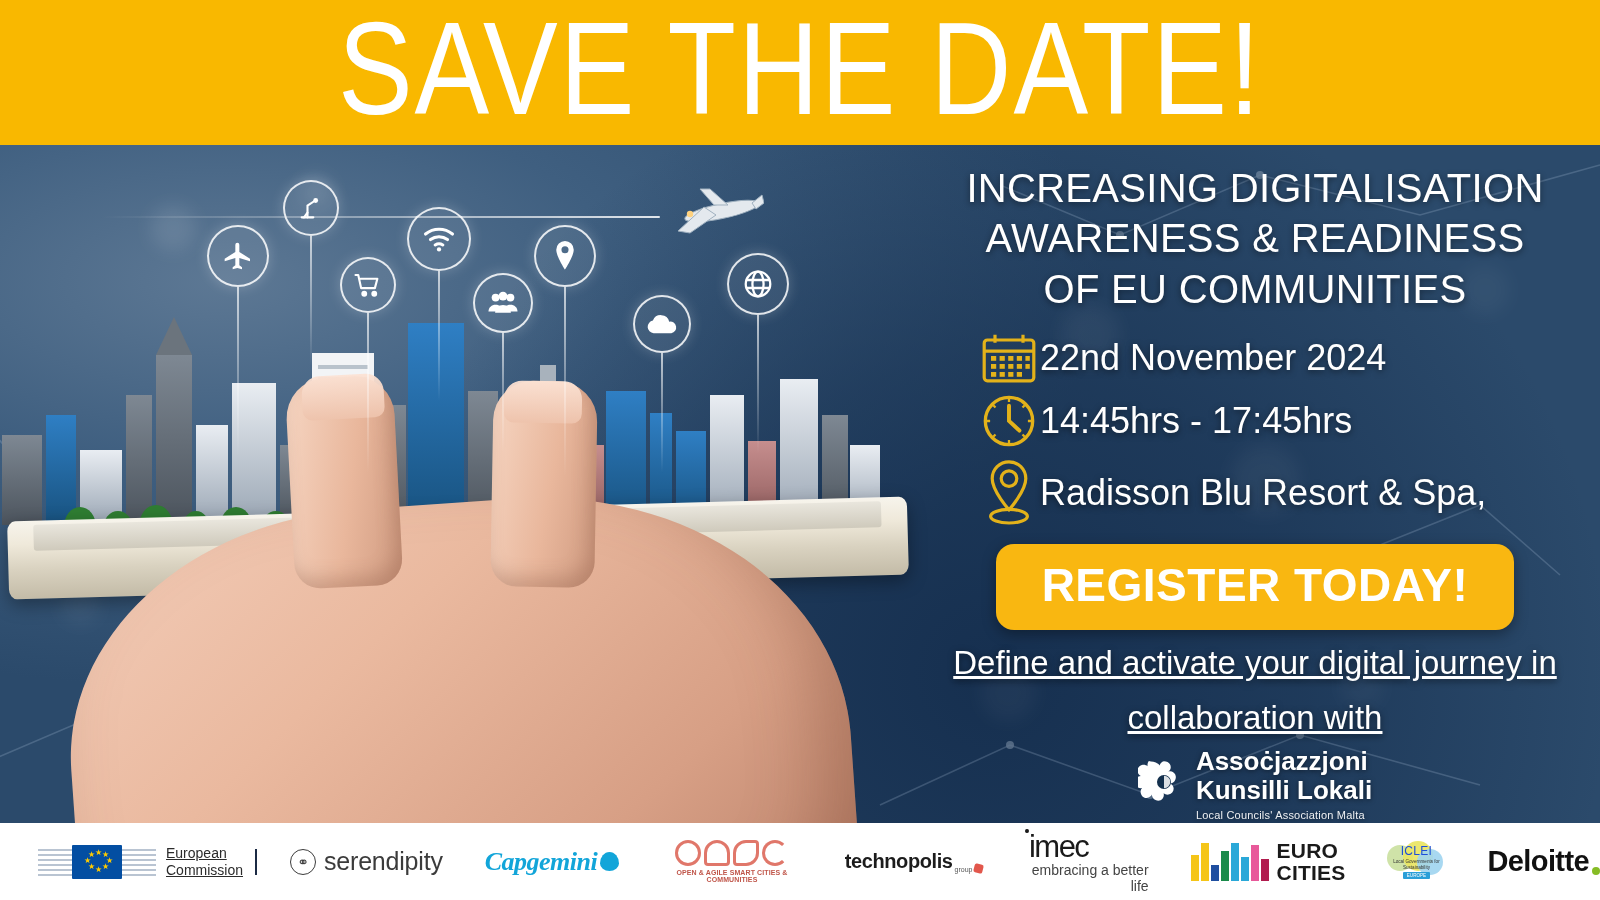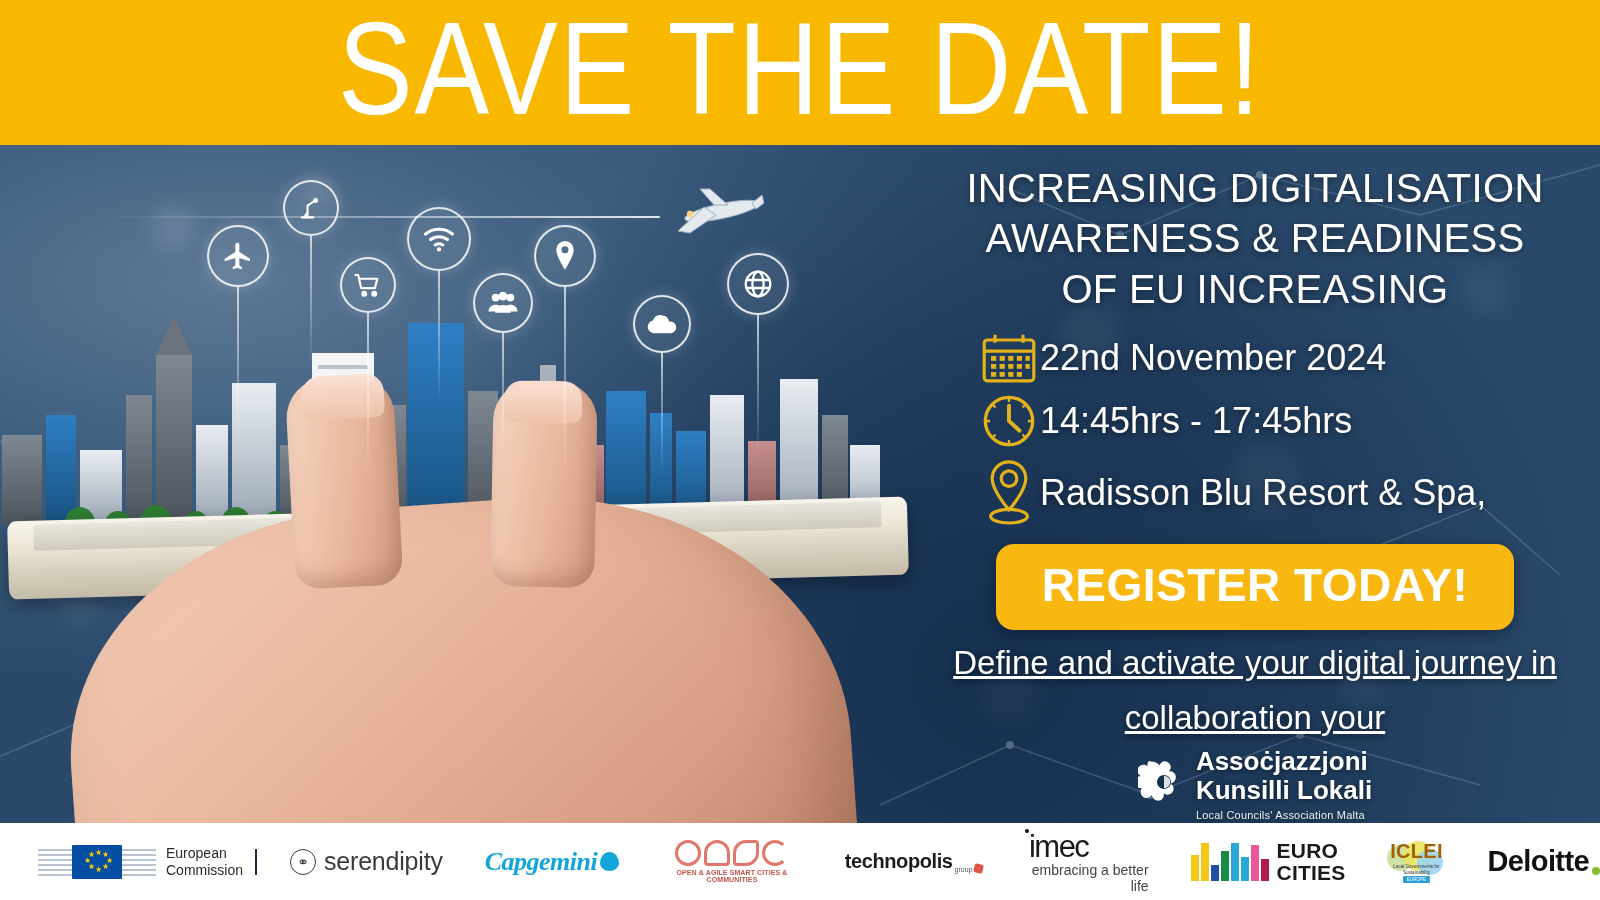--- a/index.html
+++ b/index.html
@@ -162,21 +162,21 @@
     background:#ffffff; display:flex; align-items:center;
   }
   .footer-left{ width:290px; display:flex; align-items:center; padding-left:38px; }
   .footer-right{ flex:1; display:flex; align-items:center; justify-content:center; gap:42px; }
   .logo{ display:flex; align-items:center; }
 
   .ec-flag{ width:50px; height:34px; background:#034ea2; position:relative; border-radius:1px; }
   .ec-star{ position:absolute; color:#ffcc00; font-size:8px; line-height:8px; }
   .ec-fan{ width:34px; height:34px; position:relative; overflow:hidden; }
   .ec-fan i{ position:absolute; left:0; width:100%; height:2px; background:#b9c4d2; }
-  .ec-name{ color:#2b2b2b; font-size:14px; line-height:1.18; margin-left:10px; }
+  .ec-name{ color:#2b2b2b; font-size:14px; line-height:1.18; margin-left:10px;text-decoration:underline; }
   .ec-bar{ width:2px; height:26px; background:#1b2a44; margin-left:12px; }
 
   .ser-ring{
     width:26px; height:26px; border-radius:50%; border:1.6px solid #3c3c3c;
     display:flex; align-items:center; justify-content:center;
     font-size:14px; color:#3c3c3c;
   }
   .ser-word{ font-size:25px; color:#3b3b3b; margin-left:8px; letter-spacing:-.2px; }
 
   .cap-word{ font-size:26px; color:#12a5d9; font-style:italic; font-family:"Liberation Serif", serif; font-weight:bold; letter-spacing:-.5px; }
@@ -197,21 +197,21 @@
 
   .euro-bars{ display:flex; align-items:flex-end; gap:2px; height:38px; }
   .euro-bars i{ width:8px; display:block; }
   .euro-word{ font-size:21px; font-weight:bold; color:#1a1a1a; line-height:1.02; margin-left:8px; letter-spacing:.2px; }
 
   .iclei-badge{
     position:relative; width:58px; height:42px; display:flex; flex-direction:column;
     align-items:center; justify-content:center;
   }
   .iclei-blob{ position:absolute; border-radius:50%; }
-  .iclei-word{ position:relative; font-size:20px; font-weight:bold; color:#a16207; letter-spacing:.3px; }
+  .iclei-word{ position:relative; font-size:12px; font-weight:normal; color:#1d4ed8; letter-spacing:.3px; }
   .iclei-sub{ position:relative; font-size:4.6px; color:#333; line-height:1.25; text-align:center; margin-top:1px; }
   .iclei-tag{ position:relative; font-size:4.6px; color:#fff; background:#2a9fd8; padding:1px 4px; border-radius:1px; margin-top:1px; }
 
   .del-word{ font-size:29px; font-weight:bold; color:#111; letter-spacing:-.6px; }
   .del-dot{ width:8px; height:8px; background:#86bc25; border-radius:50%; margin-left:3px; margin-bottom:3px; align-self:flex-end; }
 </style>
 </head>
 <body>
 
 <div class="banner">
@@ -456,21 +456,21 @@
         </svg>
       </div>
     </div>
   </div>
 
   <div class="content">
 
     <div class="headline">
       <div>INCREASING DIGITALISATION</div>
       <div>AWARENESS &amp; READINESS</div>
-      <div>OF EU INCREASING</div>
+      <div>OF EU COMMUNITIES</div>
     </div>
 
     <div class="details">
 
       <div class="detail-row">
         <span class="detail-icon">
           <svg width="56" height="52" viewBox="0 0 28 26" fill="none" stroke="#e3b21a" stroke-width="1.6">
             <rect x="1.6" y="4" width="24.8" height="20.4" rx="1.6"></rect>
             <path d="M7 1.4v4M21 1.4v4M1.6 9.6h24.8"></path>
             <g fill="#e3b21a" stroke="none">
@@ -520,21 +520,21 @@
       </div>
 
     </div>
 
     <div class="register-wrap">
       <button class="register-btn">REGISTER TODAY!</button>
     </div>
 
     <div class="tagline">
       <div>Define and activate your digital journey in</div>
-      <div>collaboration your</div>
+      <div>collaboration with</div>
     </div>
 
     <div class="partner-logo">
       <span class="akl-mark">
         <svg width="52" height="52" viewBox="0 0 40 40" fill="#ffffff">
           <path d="M20 4c3.2 0 5.2 2 5.2 4.6 0 1.4-.7 2.6-1.9 3.4 1.4-.4 2.9-.2 4 .6 2.1 1.5 2.4 4.4.9 6.6-.8 1.2-2.1 1.8-3.5 1.9 1.3.6 2.3 1.7 2.6 3.1.6 2.5-1.1 4.9-3.7 5.5-1.4.3-2.8-.1-3.9-1 .4 1.4.2 2.9-.7 4-1.6 2-4.5 2.2-6.6.6-1.1-.9-1.7-2.2-1.7-3.6-.7 1.3-1.8 2.2-3.2 2.5-2.5.5-4.9-1.2-5.4-3.8-.3-1.4.1-2.8 1-3.8-1.4.3-2.9 0-4-.9-2-1.6-2.2-4.5-.5-6.6.9-1.1 2.2-1.7 3.6-1.7-1.3-.7-2.2-1.9-2.5-3.3-.5-2.5 1.3-4.9 3.9-5.3 1.4-.2 2.8.2 3.8 1.1-.3-1.4 0-2.9.9-4C10.4 4.5 13.3 4.3 15.4 6c.5.4.9.9 1.2 1.4.6-2 2.1-3.4 3.4-3.4z"></path>
           <circle cx="20" cy="20" r="5.4" fill="#14304d"></circle>
           <path d="M20 15.2a4.8 4.8 0 0 1 4.8 4.8 4.8 4.8 0 0 1-4.8 4.8z" fill="#ffffff" opacity=".85"></path>
         </svg>
       </span>

